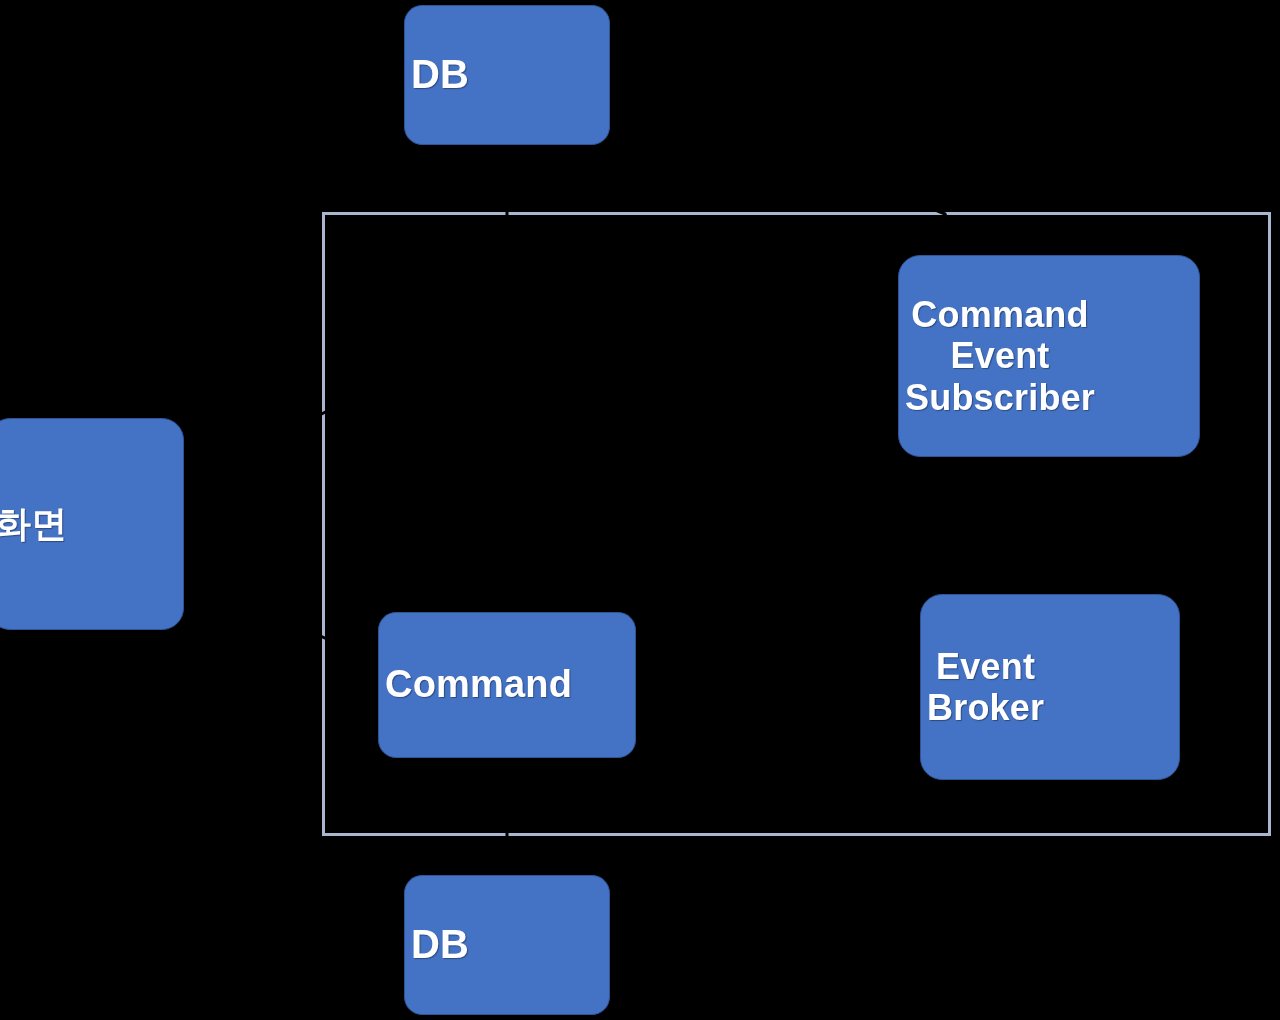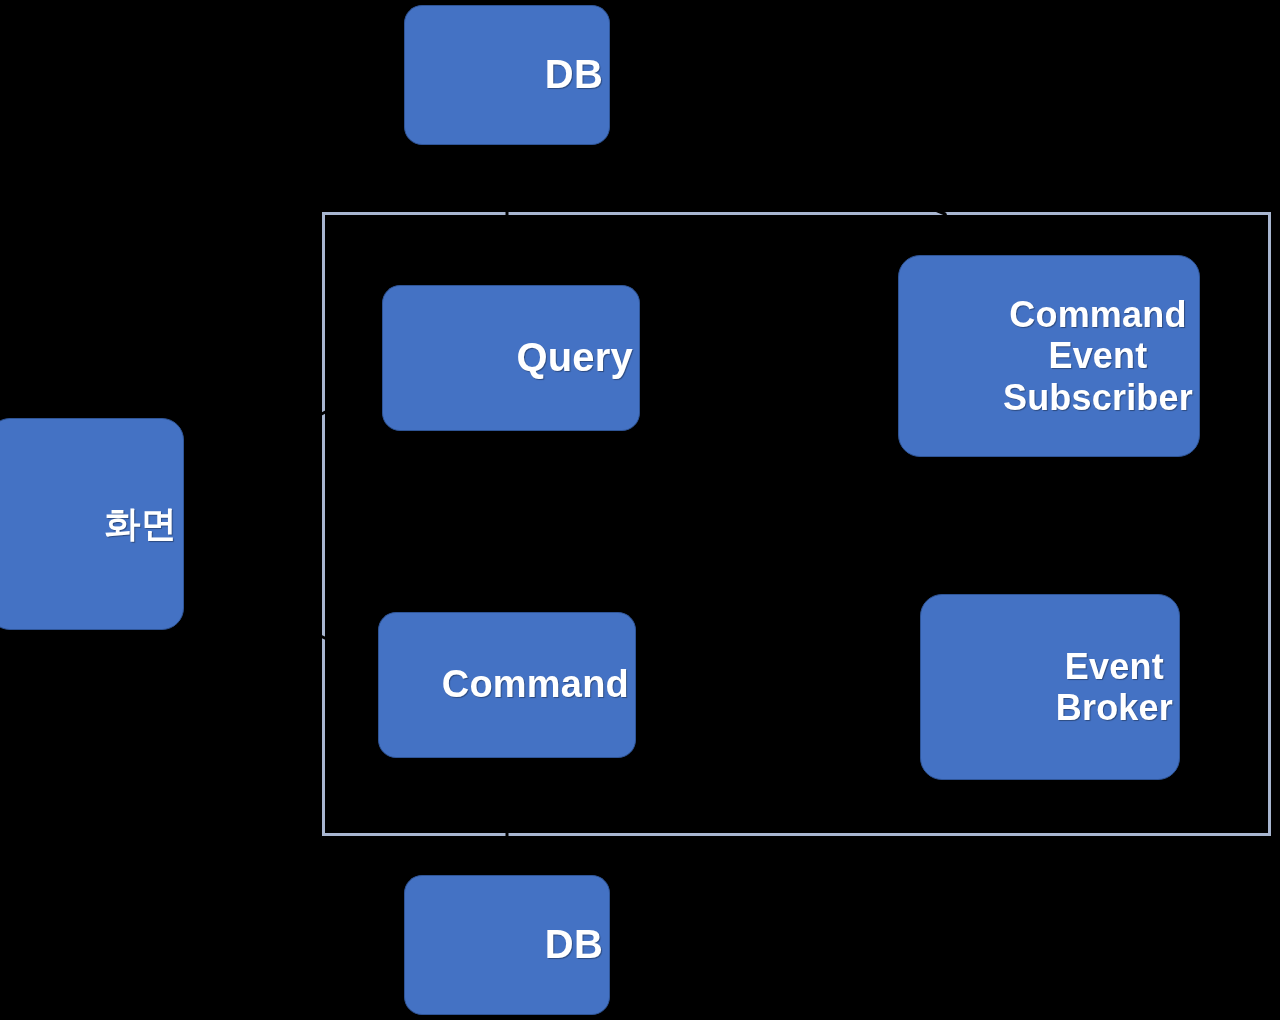--- a/index.html
+++ b/index.html
@@ -27,21 +27,21 @@
   }
   
   .node {
     position: absolute;
     box-sizing: border-box;
     background: #4472c4;
     border: 1px solid #2f5597;
     border-radius: 18px;
     display: flex;
     align-items: center;
-    justify-content: flex-end;
+    justify-content: flex-start;
     text-align: center;
     color: #ffffff;
     font-weight: bold;
     line-height: 1.14;
     letter-spacing: 0.2px;
     text-shadow: 1px 1px 1px rgba(0,0,0,0.35);
     user-select: none;
   }
   .node .label {
     display: block;
@@ -94,23 +94,20 @@
       <line x1="1049" y1="594" x2="1049" y2="460"></line>
 
       <polyline points="960,255 945,214 610,75"></polyline>
     </g>
   </svg>
 
   <div class="node" id="node-db-top">
     <span class="label">DB</span>
   </div>
 
-  <div class="node" id="node-query">
-    <span class="label">Query</span>
-  </div>
 
   <div class="node" id="node-ces">
     <span class="label">Command
 Event
 Subscriber</span>
   </div>
 
   <div class="node" id="node-screen">
     <span class="label">화면</span>
   </div>

